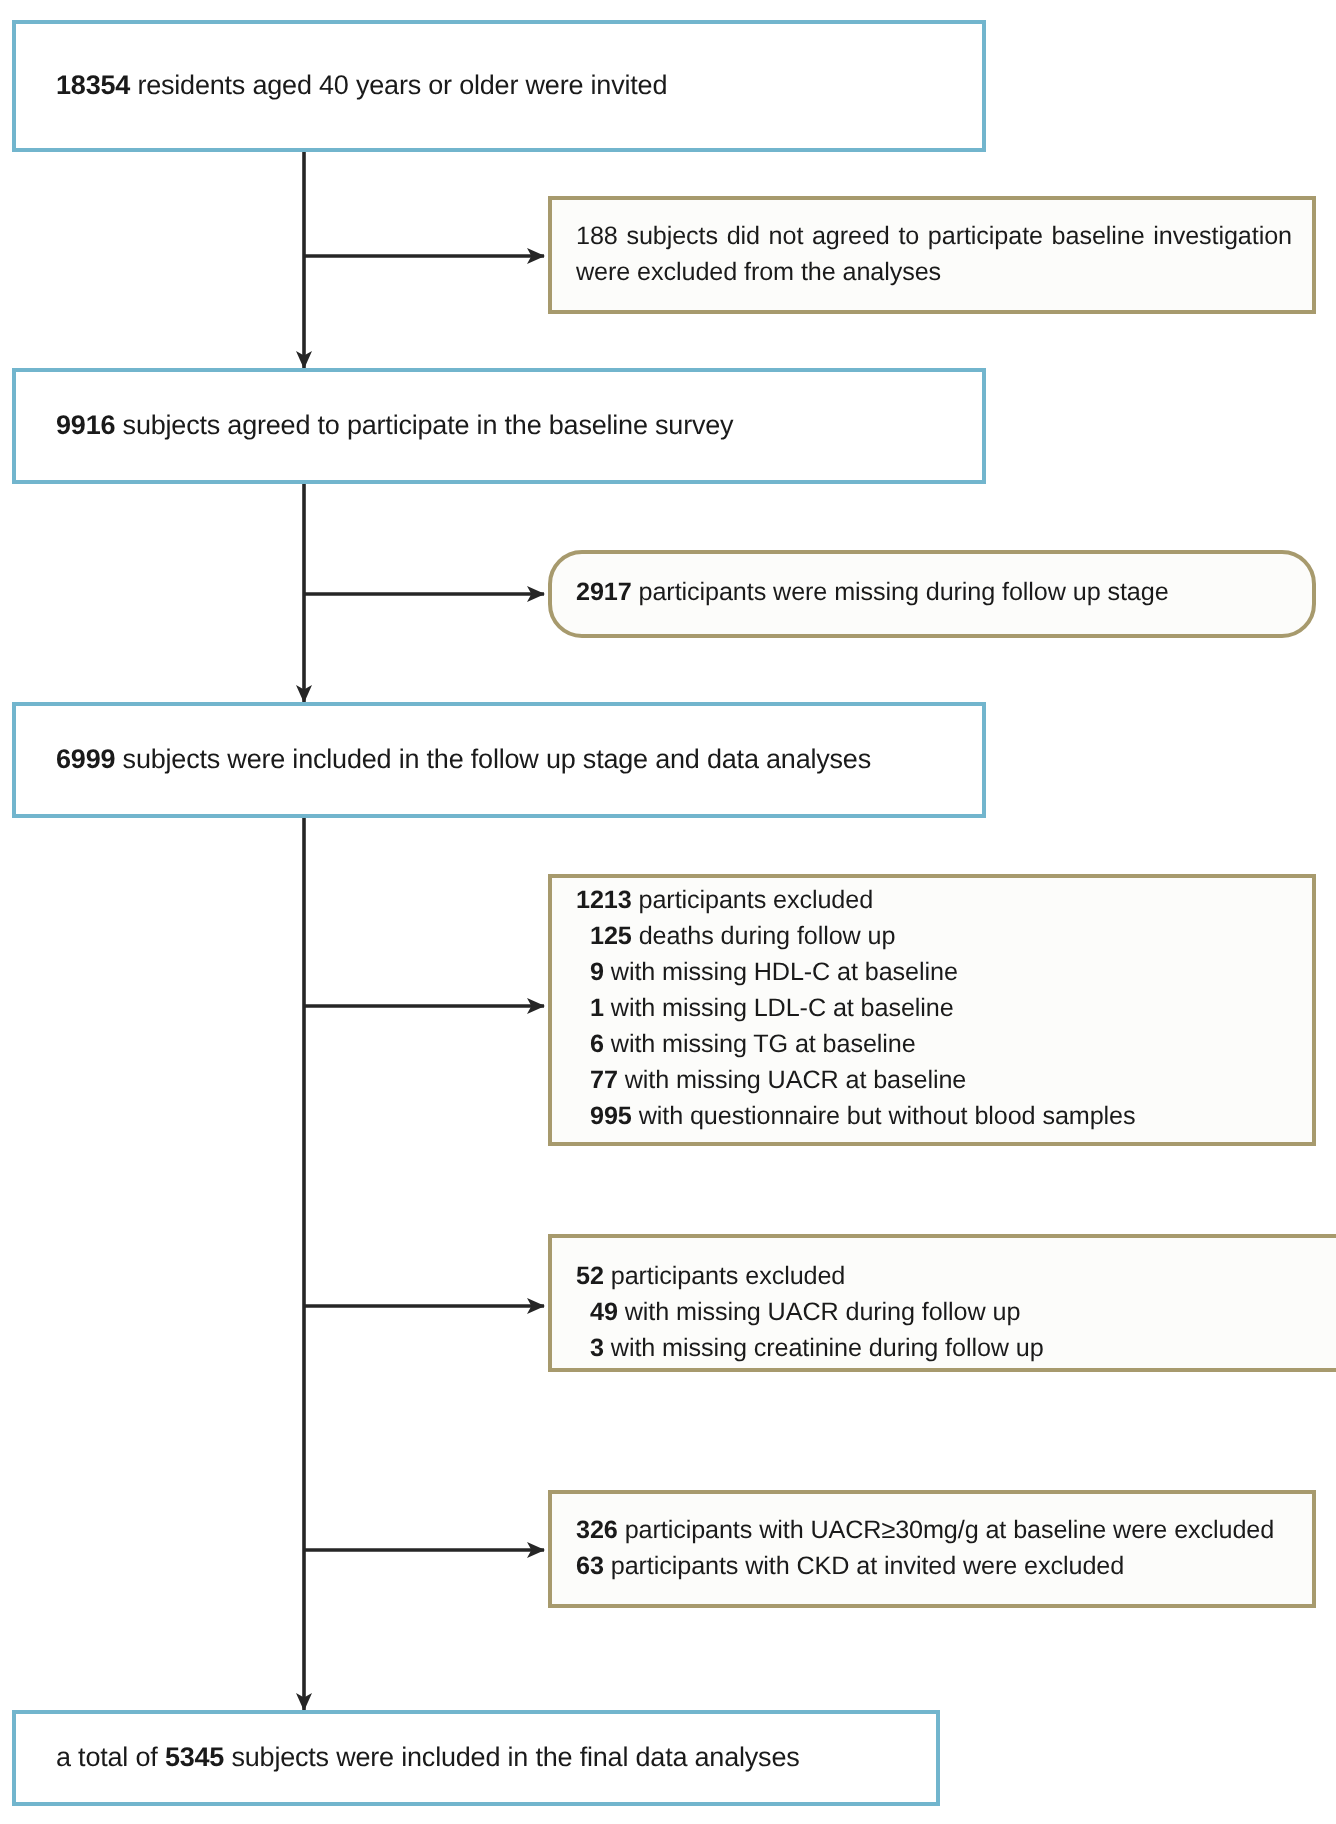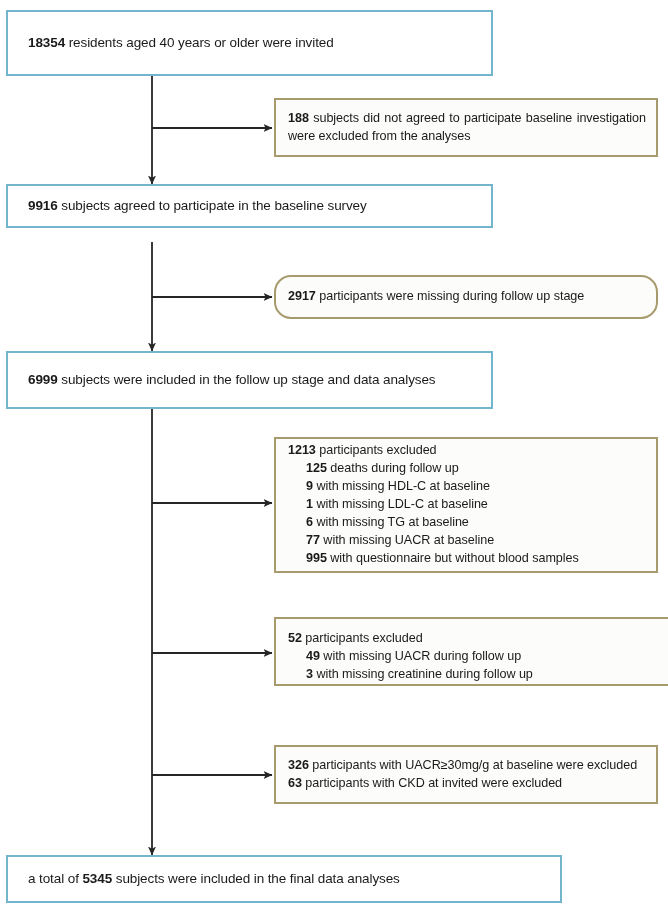--- a/index.html
+++ b/index.html
@@ -64,31 +64,31 @@
     flex-direction: column;
     justify-content: center;
   }
   .excl-box .excl-line {
     font-size: 12.6px;
     line-height: 1.42;
     padding: 0 10px 0 12px;
     letter-spacing: -0.05px;
   }
   .excl-box .excl-line b { font-weight: bold; }
-  .excl-box .excl-line.indent { padding-left: 30px; }
+  .excl-box .excl-line.indent { padding-left: 19px; }
 
   .excl-para {
     font-size: 12.6px;
     line-height: 1.42;
     padding: 0 10px 0 12px;
     text-align: justify;
     text-align-last: left;
     letter-spacing: -0.05px;
   }
-  .excl-para b { font-weight: bold; margin-top: 28px; }
+  .excl-para b { font-weight: normal; margin-top: 28px; }
 </style>
 </head>
 <body>
 
 <div id="flow-canvas">
 
   <svg id="connectors" viewBox="0 0 668 912" width="668" height="912" xmlns="http://www.w3.org/2000/svg">
     <defs>
       <marker id="arrowhead" markerWidth="9" markerHeight="8" refX="8.5" refY="4" orient="auto" markerUnits="userSpaceOnUse">
         <path d="M0,0 L9,4 L0,8 L2.2,4 Z" fill="#262626"></path>
@@ -109,29 +109,29 @@
 
     <line x1="152" y1="653" x2="272" y2="653" stroke="#262626" stroke-width="1.8" marker-end="url(#arrowhead)"></line>
 
     <line x1="152" y1="775" x2="272" y2="775" stroke="#262626" stroke-width="1.8" marker-end="url(#arrowhead)"></line>
   </svg>
 
   <div class="main-box" style="left:6px; top:10px; width:487px; height:66px;">
     <div class="main-text"><b>18354</b><span> residents aged 40 years or older were invited</span></div>
   </div>
 
-  <div class="main-box" style="left:6px; top:184px; width:487px; height:44px;text-align:center;">
+  <div class="main-box" style="left:6px; top:184px; width:487px; height:58px;text-align:center;">
     <div class="main-text"><b>9916</b><span> subjects agreed to participate in the baseline survey</span></div>
   </div>
 
   <div class="main-box" style="left:6px; top:351px; width:487px; height:58px;">
     <div class="main-text"><b>6999</b><span> subjects were included in the follow up stage and data analyses</span></div>
   </div>
 
-  <div class="main-box" style="left:6px; top:855px; width:556px; height:48px;">
+  <div class="main-box" style="left:6px; top:855px; width:464px; height:48px;">
     <div class="main-text"><span>a total of </span><b>5345</b><span> subjects were included in the final data analyses</span></div>
   </div>
 
   <div class="excl-box" style="left:274px; top:98px; width:384px; height:59px;">
     <div class="excl-para"><b>188</b><span> subjects did not agreed to participate baseline investigation were excluded from the analyses</span></div>
   </div>
 
   <div class="excl-box" style="left:274px; top:275px; width:384px; height:44px;border-radius:17px;">
     <div class="excl-line"><b>2917</b><span> participants were missing during follow up stage</span></div>
   </div>

